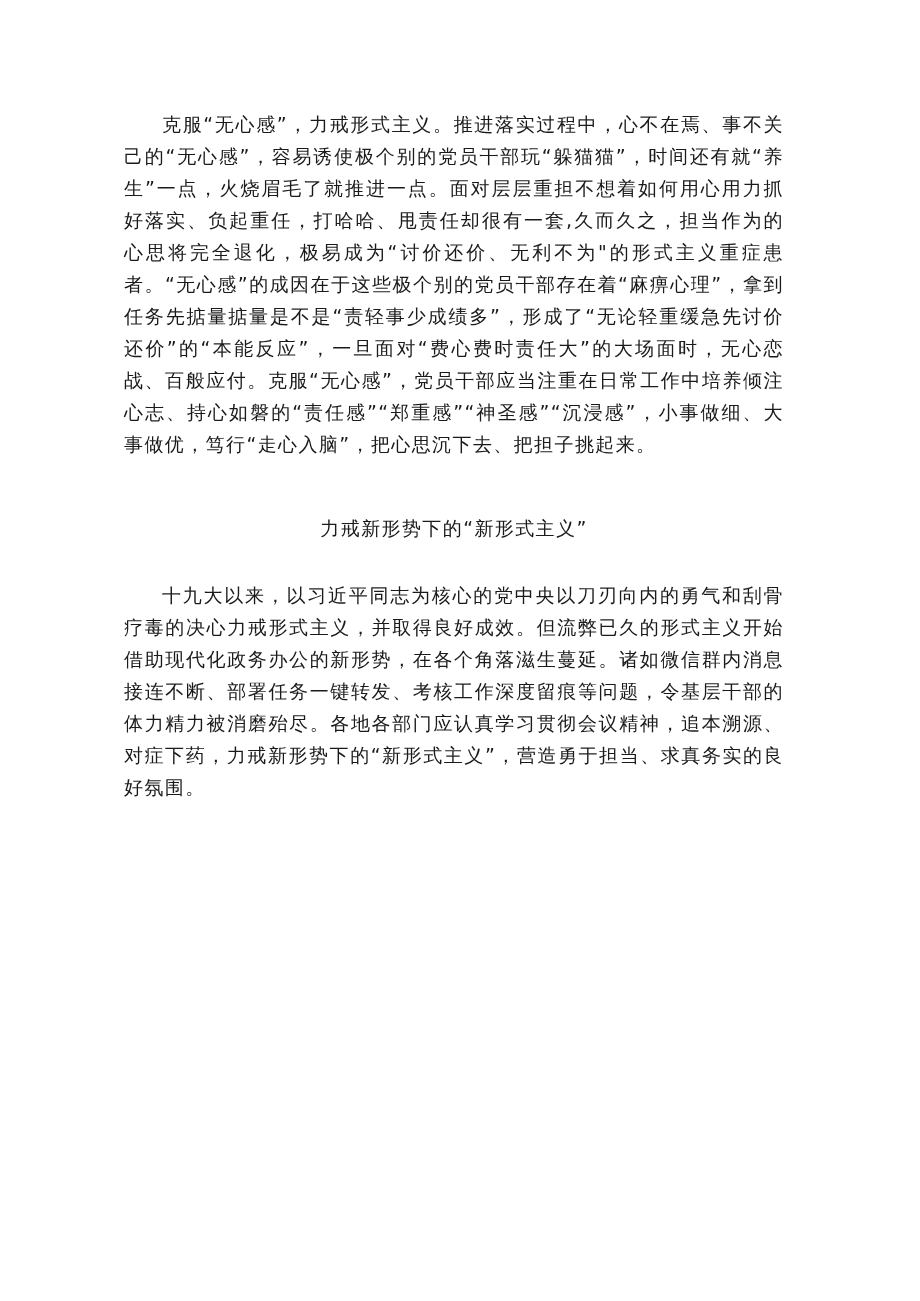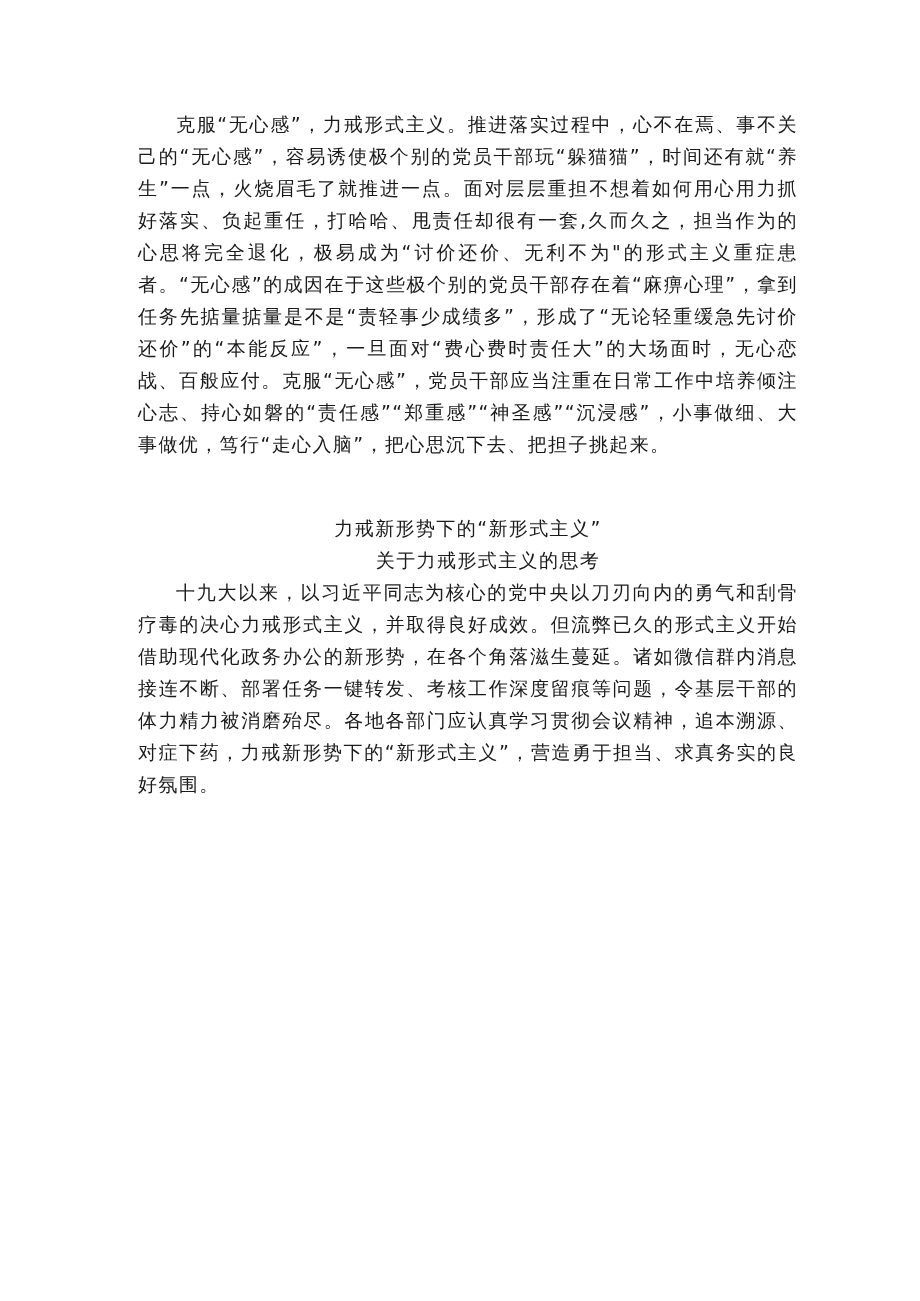--- a/index.html
+++ b/index.html
@@ -10,35 +10,36 @@
     body {
       width: 920px;
       height: 1301px;
       position: relative;
       overflow: hidden;
       font-family: "DejaVu Sans", "Liberation Sans", sans-serif;
       color: #1a1a1a;
     }
     .page {
       position: absolute;
-      left: 138px;
+      left: 124px;
       top: 108px;
       width: 660px;
     }
     .para {
       font-size: 19px;
       line-height: 32px;
       letter-spacing: 1.4px;
       text-indent: 2em;
       margin: 0;
       text-align: justify;
       word-break: break-all;
     }
     .title-block {
       margin-top: 52px;
+      margin-bottom: 35px;
       text-align: center;
     }
     .title-line {
       font-size: 19px;
       line-height: 32px;
       letter-spacing: 1.4px;
       margin: 0;
     }
     .title-line.sub {
       padding-left: 40px;
@@ -48,20 +49,19 @@
 <body>
 
 <div class="page">
 
   <div>
     <p class="para">克服“无心感”，力戒形式主义。推进落实过程中，心不在焉、事不关己的“无心感”，容易诱使极个别的党员干部玩“躲猫猫”，时间还有就“养生”一点，火烧眉毛了就推进一点。面对层层重担不想着如何用心用力抓好落实、负起重任，打哈哈、甩责任却很有一套,久而久之，担当作为的心思将完全退化，极易成为“讨价还价、无利不为"的形式主义重症患者。“无心感”的成因在于这些极个别的党员干部存在着“麻痹心理”，拿到任务先掂量掂量是不是“责轻事少成绩多”，形成了“无论轻重缓急先讨价还价”的“本能反应”，一旦面对“费心费时责任大”的大场面时，无心恋战、百般应付。克服“无心感”，党员干部应当注重在日常工作中培养倾注心志、持心如磐的“责任感”“郑重感”“神圣感”“沉浸感”，小事做细、大事做优，笃行“走心入脑”，把心思沉下去、把担子挑起来。</p>
   </div>
 
   <div class="title-block">
     <p class="title-line">力戒新形势下的“新形式主义”</p>
-    <p class="title-line sub">关于力戒形式主义的思考</p>
   </div>
 
   <div>
     <p class="para">十九大以来，以习近平同志为核心的党中央以刀刃向内的勇气和刮骨疗毒的决心力戒形式主义，并取得良好成效。但流弊已久的形式主义开始借助现代化政务办公的新形势，在各个角落滋生蔓延。诸如微信群内消息接连不断、部署任务一键转发、考核工作深度留痕等问题，令基层干部的体力精力被消磨殆尽。各地各部门应认真学习贯彻会议精神，追本溯源、对症下药，力戒新形势下的“新形式主义”，营造勇于担当、求真务实的良好氛围。</p>
   </div>
 
 </div>
 
 </body></html>

